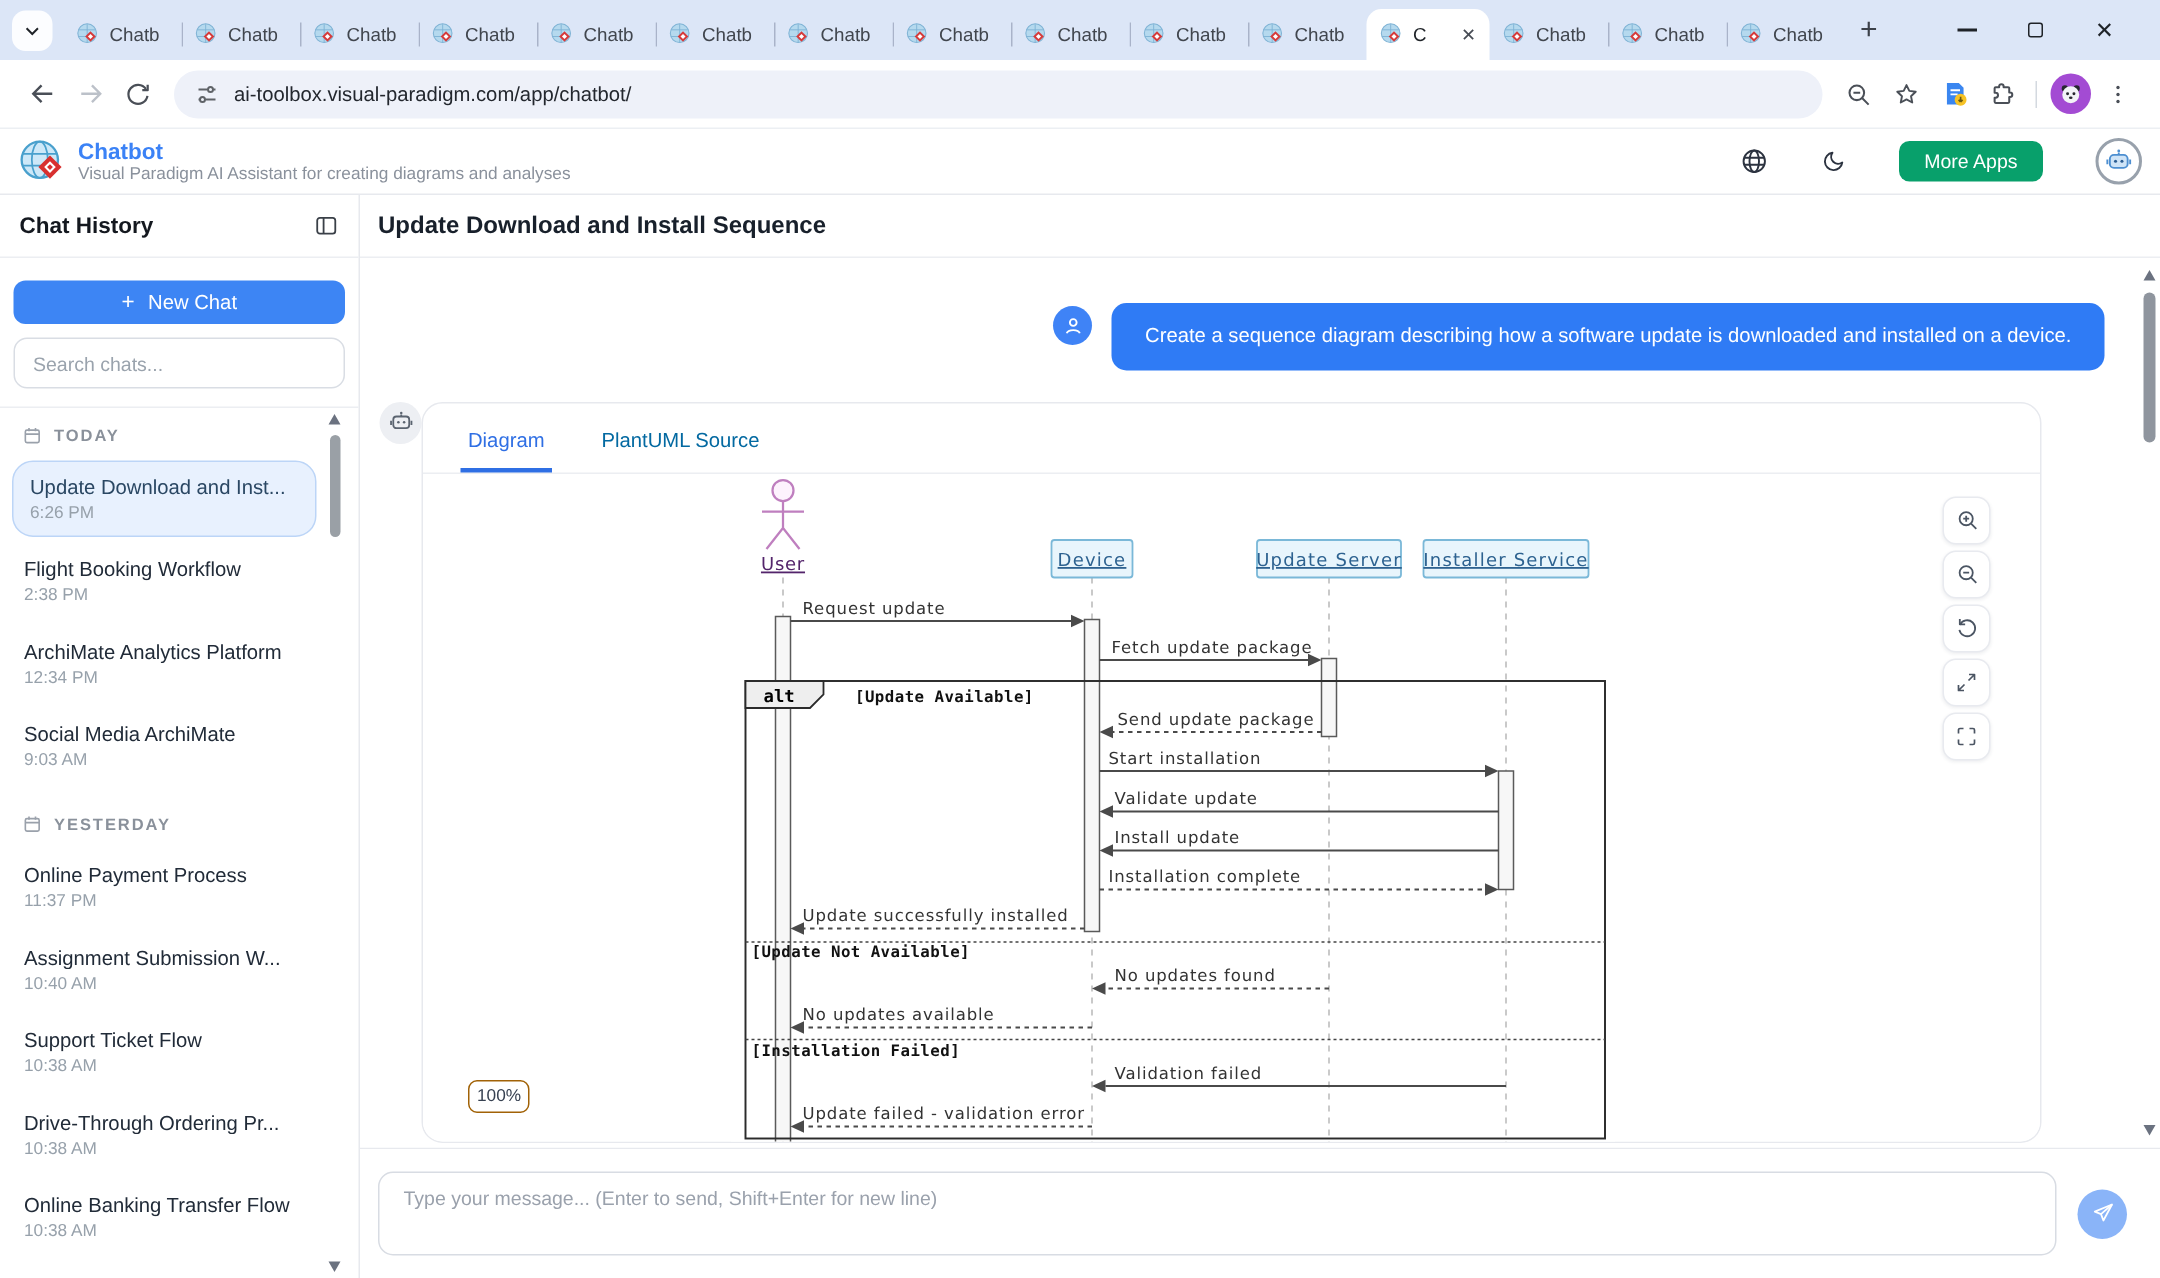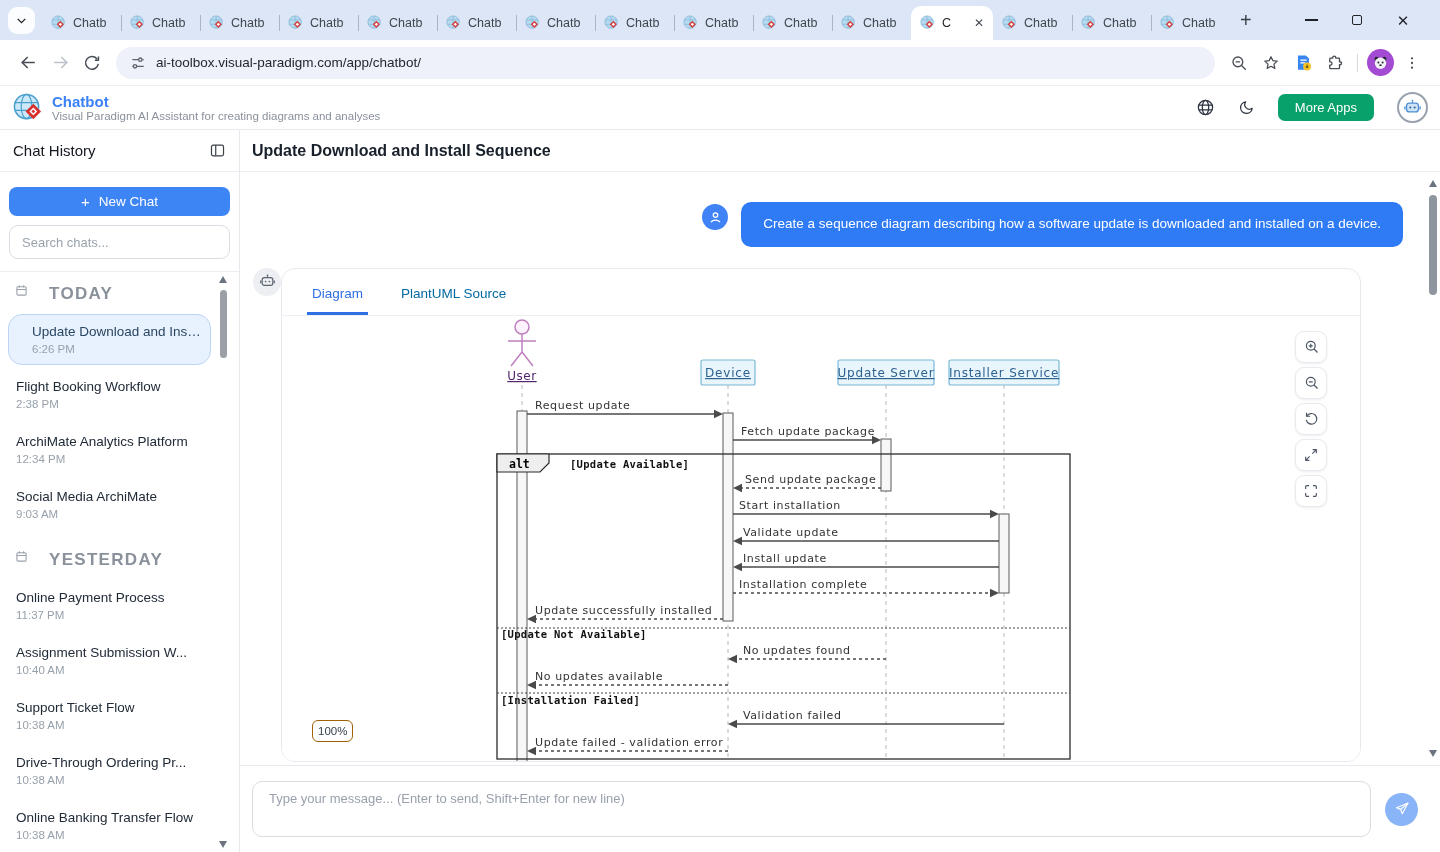--- a/index.html
+++ b/index.html
@@ -25,40 +25,40 @@
 .navic{width:32px;height:32px;display:flex;align-items:center;justify-content:center;border-radius:50%;flex:0 0 auto}
 .urlpill{flex:1;height:32px;background:#eef1f9;border-radius:16px;display:flex;align-items:center;padding:0 14px;margin:0 8px;gap:10px;min-width:0}
 .urltext{font-size:13.5px;color:#23272e;white-space:nowrap}
 .abar-sep{width:1px;height:18px;background:#d4d9e0;margin:0 6px}
 .profile{width:27px;height:27px;border-radius:50%;background:#a34bd3;display:flex;align-items:center;justify-content:center}
 
 .appheader{height:44px;background:#fff;border-bottom:1px solid #e7e9ee;display:flex;align-items:center;padding:0 12px}
 .logo{margin-right:9px;flex:0 0 auto}
 .apptitle{font-size:15px;font-weight:700;color:#3b82f6;line-height:1.15}
 .appsub{font-size:11.5px;color:#8a919c}
-.hdr-right{margin-left:auto;display:flex;align-items:center;gap:23px}
+.hdr-right{margin-left:auto;display:flex;align-items:center;gap:35px}
 .moreapps{background:#08a06b;color:#fff;font-size:13px;height:27px;padding:0 17px;border:none;border-radius:7px;font-family:inherit}
 .hdr-avatar{width:31px;height:31px;border-radius:50%;border:2px solid #98a1ac;background:#fff;display:flex;align-items:center;justify-content:center}
 
 .content{display:flex;height:722px}
 .sidebar{width:240px;border-right:1px solid #e7e9ee;display:flex;flex-direction:column;flex:0 0 auto}
 .sb-head{height:42px;border-bottom:1px solid #eceef2;display:flex;align-items:center;justify-content:space-between;padding:0 13px}
-.sb-title{font-size:15px;font-weight:400;color:#14181f}
+.sb-title{font-size:15px;font-weight:700;color:#14181f}
 .sb-actions{padding:15px 9px 12px;border-bottom:1px solid #eceef2}
 .newchat{width:100%;height:29px;background:#3d85f4;color:#fff;border:none;border-radius:8px;font-size:13.5px;display:flex;align-items:center;justify-content:center;gap:9px;font-family:inherit}
 .newchat .pl{font-size:15px;font-weight:400}
 .search{width:100%;height:34px;margin-top:9px;border:1px solid #d9dde4;border-radius:9px;padding:0 12px;font-size:13px;color:#333;outline:none;font-family:inherit;background:#fff}
 .search::placeholder{color:#9aa3ad}
 .sb-list{flex:1;overflow:hidden;position:relative;padding:6px 28px 0 8px}
-.sb-section{display:flex;gap:21px;color:#8a919b;font-size:17px;font-weight:700;letter-spacing:1.3px;margin:6px 0 10px 7px}
+.sb-section{display:flex;align-items:center;gap:8px;color:#8a919b;font-size:11px;font-weight:700;letter-spacing:1.3px;margin:6px 0 10px 7px}
 .sb-section.later{margin-top:20px}
 .sb-item{padding:9px 8px 9px 7px;border-radius:14px;border:1px solid transparent;margin-bottom:4px}
 .sb-item .t{font-size:13.5px;color:#212b38;overflow:hidden;text-overflow:ellipsis;white-space:nowrap}
 .sb-item .tm{font-size:11.5px;color:#97a1ab;margin-top:4px}
-.sb-item.active{background:#e8f1fe;border-color:#bcd5f7;padding-left:23px}
+.sb-item.active{background:#e8f1fe;border-color:#bcd5f7;padding-left:11px}
 .sb-item.active .t{color:#2a4763}
 .sb-scroll{position:absolute;right:11px;top:2px;bottom:2px;width:10px}
 .sb-scroll .thumb{position:absolute;left:1.5px;width:7px;border-radius:4px;background:#9aa0a6;top:16px;height:68px}
 .tri{width:0;height:0;border-left:4.5px solid transparent;border-right:4.5px solid transparent;position:absolute;left:0.5px}
 .tri.up{border-bottom:7px solid #6b7280;top:2px}
 .tri.down{border-top:7px solid #6b7280;bottom:2px}
 .main{flex:1;display:flex;flex-direction:column;min-width:0}
 .main-title{height:42px;border-bottom:1px solid #eceef2;display:flex;align-items:center;padding:0 12px;font-size:16px;font-weight:700;color:#18202b}
 .chat{flex:1;position:relative;overflow:hidden;background:#fff}
 .chat-sb{position:absolute;top:0;right:0;width:14px;height:100%}

